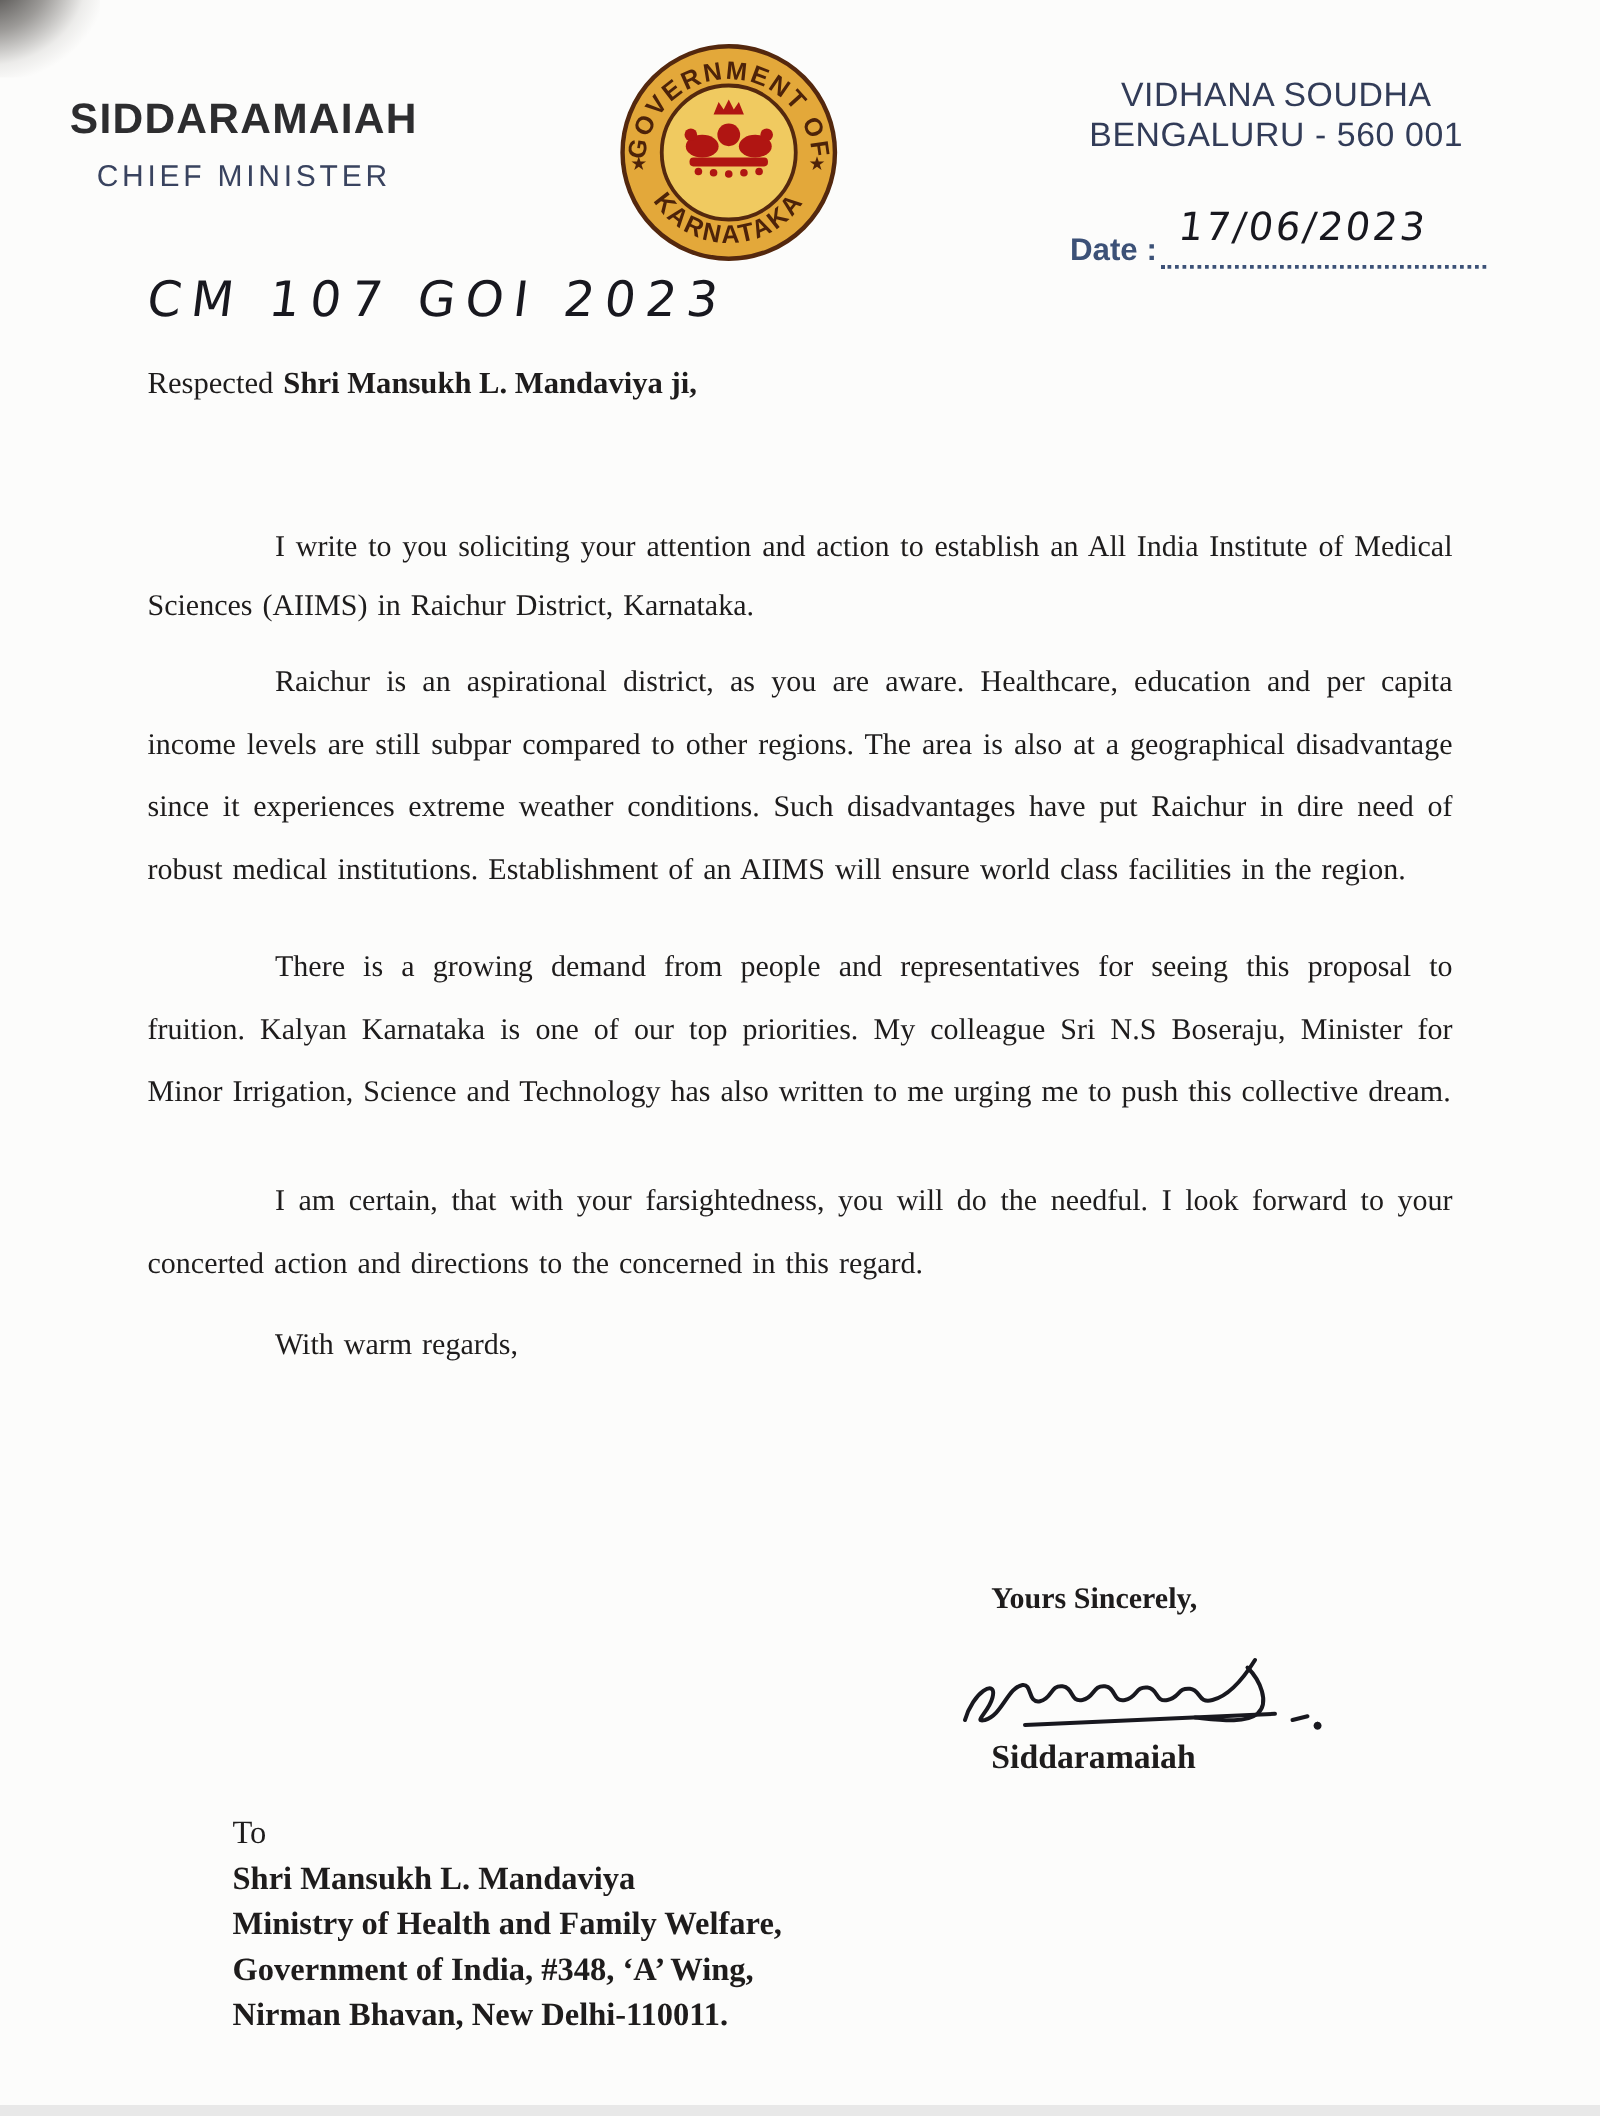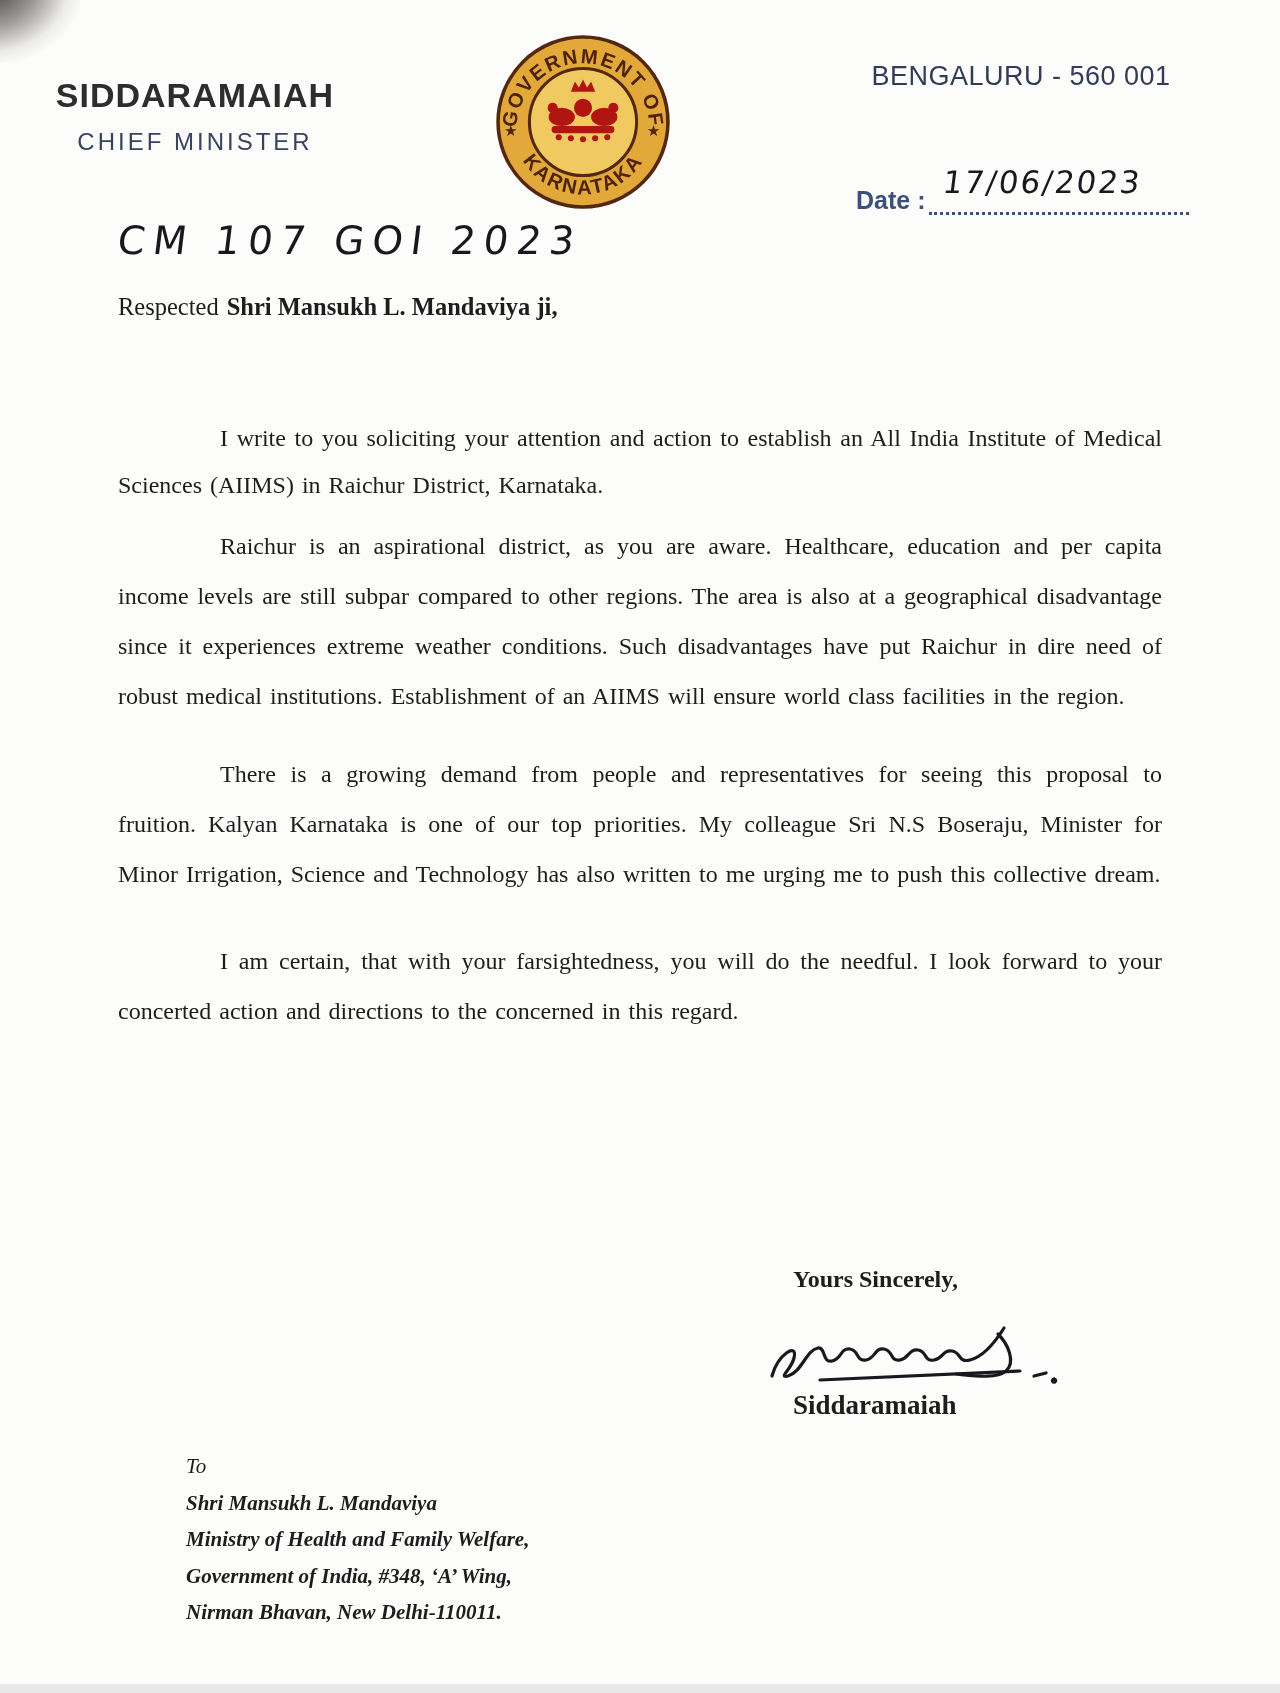--- a/index.html
+++ b/index.html
@@ -89,21 +89,21 @@
   .body p.p1{line-height:47px;margin-bottom:12px;}
   .body p.p2{margin-bottom:28px;}
   .body p.p3{margin-bottom:37px;}
   .body p.p4{margin-bottom:15px;}
   .body p.regards{text-align:left;}
 
   .sincerely{position:absolute;left:793px;top:1266px;font-size:24px;font-weight:700;}
   .signature{position:absolute;left:760px;top:1316px;width:304px;height:92px;}
   .signatory{position:absolute;left:793px;top:1390px;font-size:27px;font-weight:700;}
 
-  .recipient{position:absolute;left:186px;top:1448px;font-size:21px;line-height:36.5px;font-style:italic;}
+  .recipient{position:absolute;left:186px;top:1448px;font-size:26px;line-height:36.5px;}
   .recipient .r-line{font-weight:700;}
   .recipient .to{font-weight:400;}
 </style>
 </head>
 <body>
 
 <div class="page">
   <div class="corner-artifact"></div>
 
   <div class="sender">
@@ -139,37 +139,39 @@
         <circle cx="64" cy="103" r="3"></circle>
         <circle cx="76" cy="104" r="3"></circle>
         <circle cx="88" cy="105" r="3"></circle>
         <circle cx="100" cy="104" r="3"></circle>
         <circle cx="112" cy="103" r="3"></circle>
       </g>
     </svg>
   </div>
 
   <div class="office">
+    <div>VIDHANA SOUDHA</div>
     <div>BENGALURU - 560 001</div>
   </div>
   <div class="date-row">
     <span class="date-label">Date :</span><span class="date-dots"><span class="hand date-value">17/06/2023</span></span>
   </div>
 
   <div class="ref hand">CM 107 GOI 2023</div>
 
   <div class="salutation">
     <span class="prefix">Respected</span><b>Shri Mansukh L. Mandaviya ji,</b>
   </div>
 
   <div class="body">
     <p class="p1">I write to you soliciting your attention and action to establish an All India Institute of Medical Sciences (AIIMS) in Raichur District, Karnataka.</p>
     <p class="p2">Raichur is an aspirational district, as you are aware. Healthcare, education and per capita income levels are still subpar compared to other regions. The area is also at a geographical disadvantage since it experiences extreme weather conditions. Such disadvantages have put Raichur in dire need of robust medical institutions. Establishment of an AIIMS will ensure world class facilities in the region.</p>
     <p class="p3">There is a growing demand from people and representatives for seeing this proposal to fruition. Kalyan Karnataka is one of our top priorities. My colleague Sri N.S Boseraju, Minister for Minor Irrigation, Science and Technology has also written to me urging me to push this collective dream.</p>
     <p class="p4">I am certain, that with your farsightedness, you will do the needful. I look forward to your concerted action and directions to the concerned in this regard.</p>
+    <p class="regards">With warm regards,</p>
   </div>
 
   <div class="sincerely">Yours Sincerely,</div>
   <div class="signature">
     <svg viewBox="0 0 300 92" width="304" height="92" aria-hidden="true">
       <g fill="none" stroke="var(--hand-ink)" stroke-width="3.2" stroke-linecap="round" stroke-linejoin="round">
         <path d="M10,60 C16,38 36,26 32,42 C29,54 16,62 26,60 C40,56 44,34 56,32 C64,31 60,47 70,45 C80,43 78,32 88,33 C97,34 94,46 104,44 C114,42 112,32 122,33 C131,34 128,46 138,44 C148,42 146,33 156,34 C165,35 162,46 172,44 C182,42 180,34 190,35 C199,36 196,47 208,44 C220,41 232,28 242,12"></path>
         <path d="M236,18 C246,28 254,46 244,55 C234,63 214,60 194,58"></path>
         <path d="M58,64 L258,55"></path>
         <path d="M272,60 l12,-3"></path>

